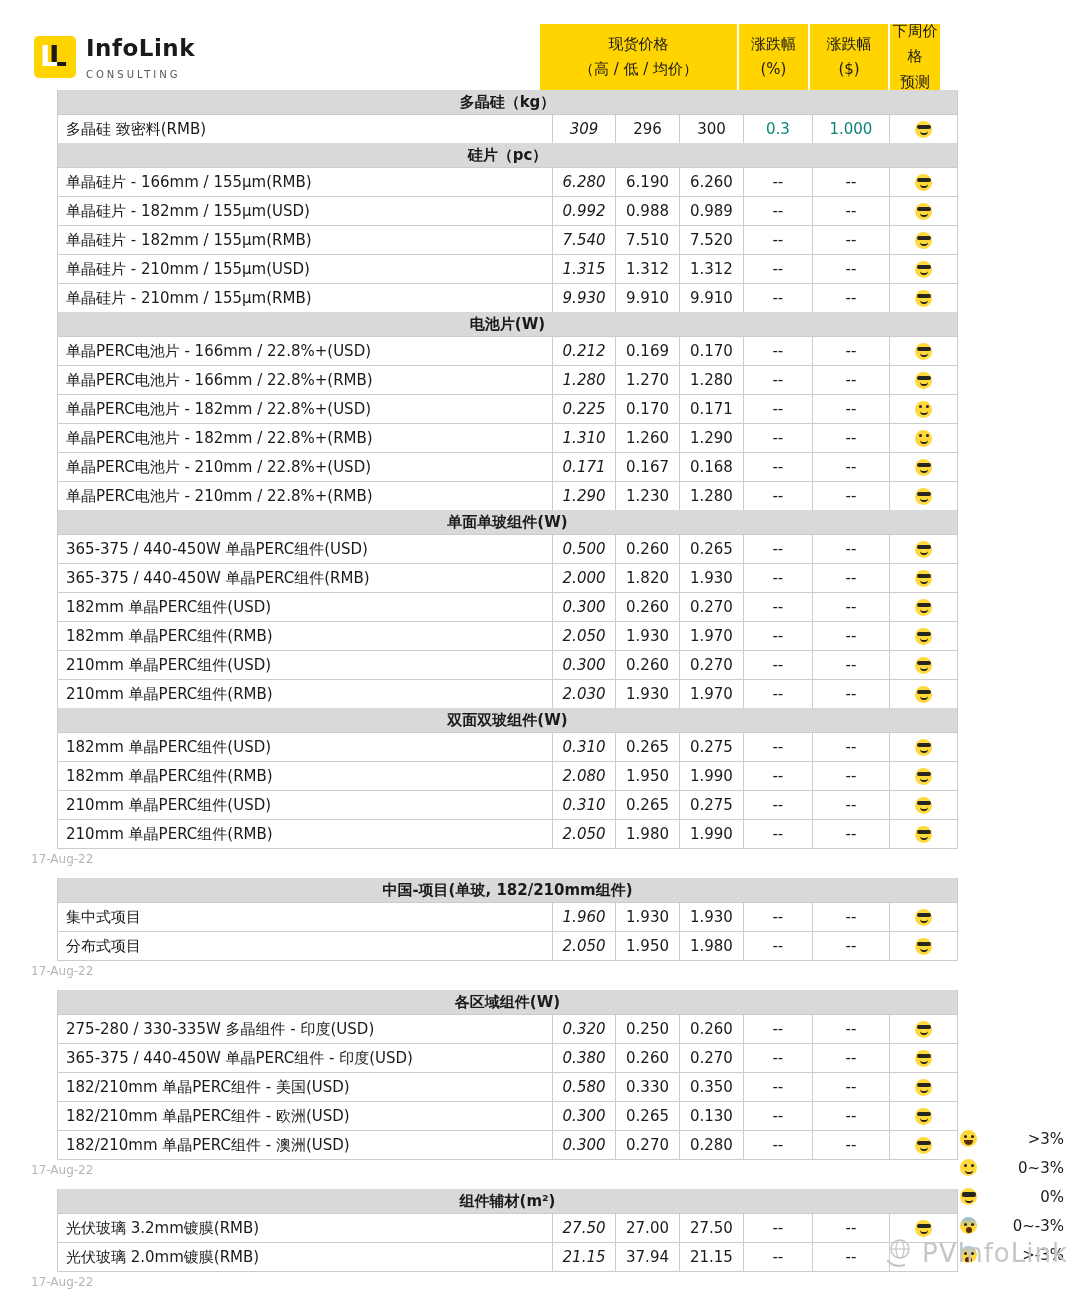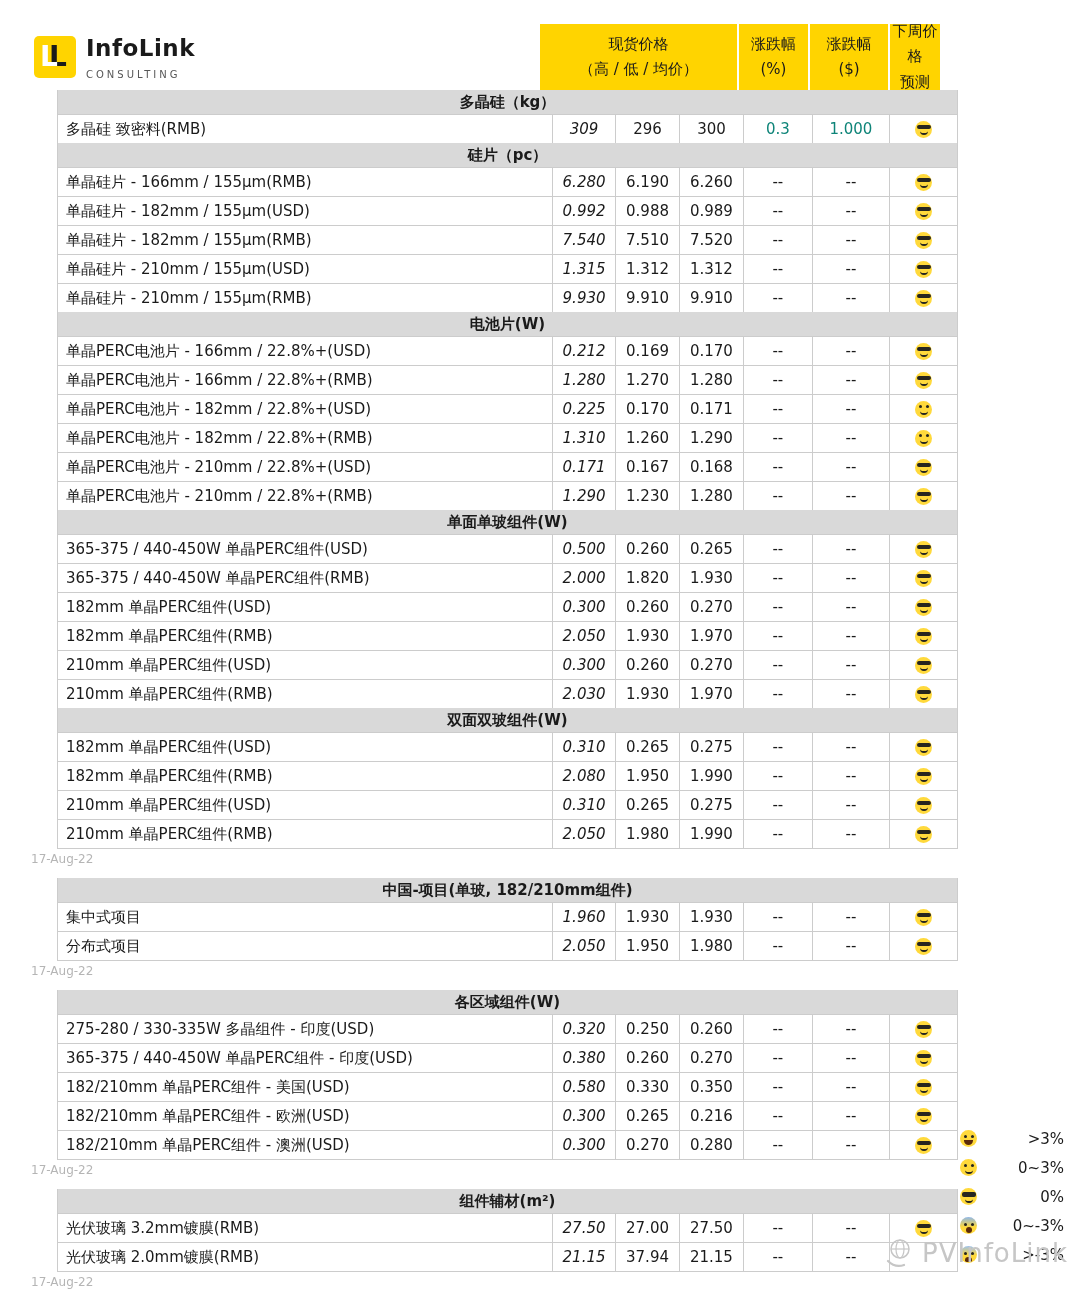--- a/index.html
+++ b/index.html
@@ -421,21 +421,21 @@
             <div class="cell c-pct">--</div>
             <div class="cell c-chg">--</div>
             <div class="cell c-fc">
               <span class="face face-cool"></span>
             </div>
           </div>
           <div class="row">
             <div class="cell c-name">182/210mm 单晶PERC组件 - 欧洲(USD)</div>
             <div class="cell c-high">0.300</div>
             <div class="cell c-low">0.265</div>
-            <div class="cell c-avg">0.216</div>
+            <div class="cell c-avg">0.130</div>
             <div class="cell c-pct">--</div>
             <div class="cell c-chg">--</div>
             <div class="cell c-fc">
               <span class="face face-cool"></span>
             </div>
           </div>
           <div class="row">
             <div class="cell c-name">182/210mm 单晶PERC组件 - 澳洲(USD)</div>
             <div class="cell c-high">0.300</div>
             <div class="cell c-low">0.270</div>

